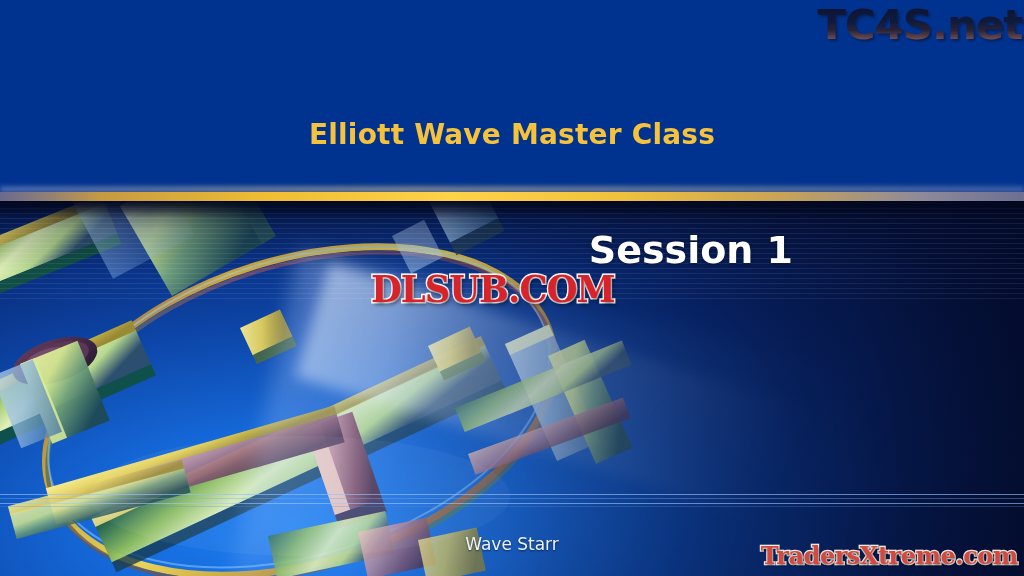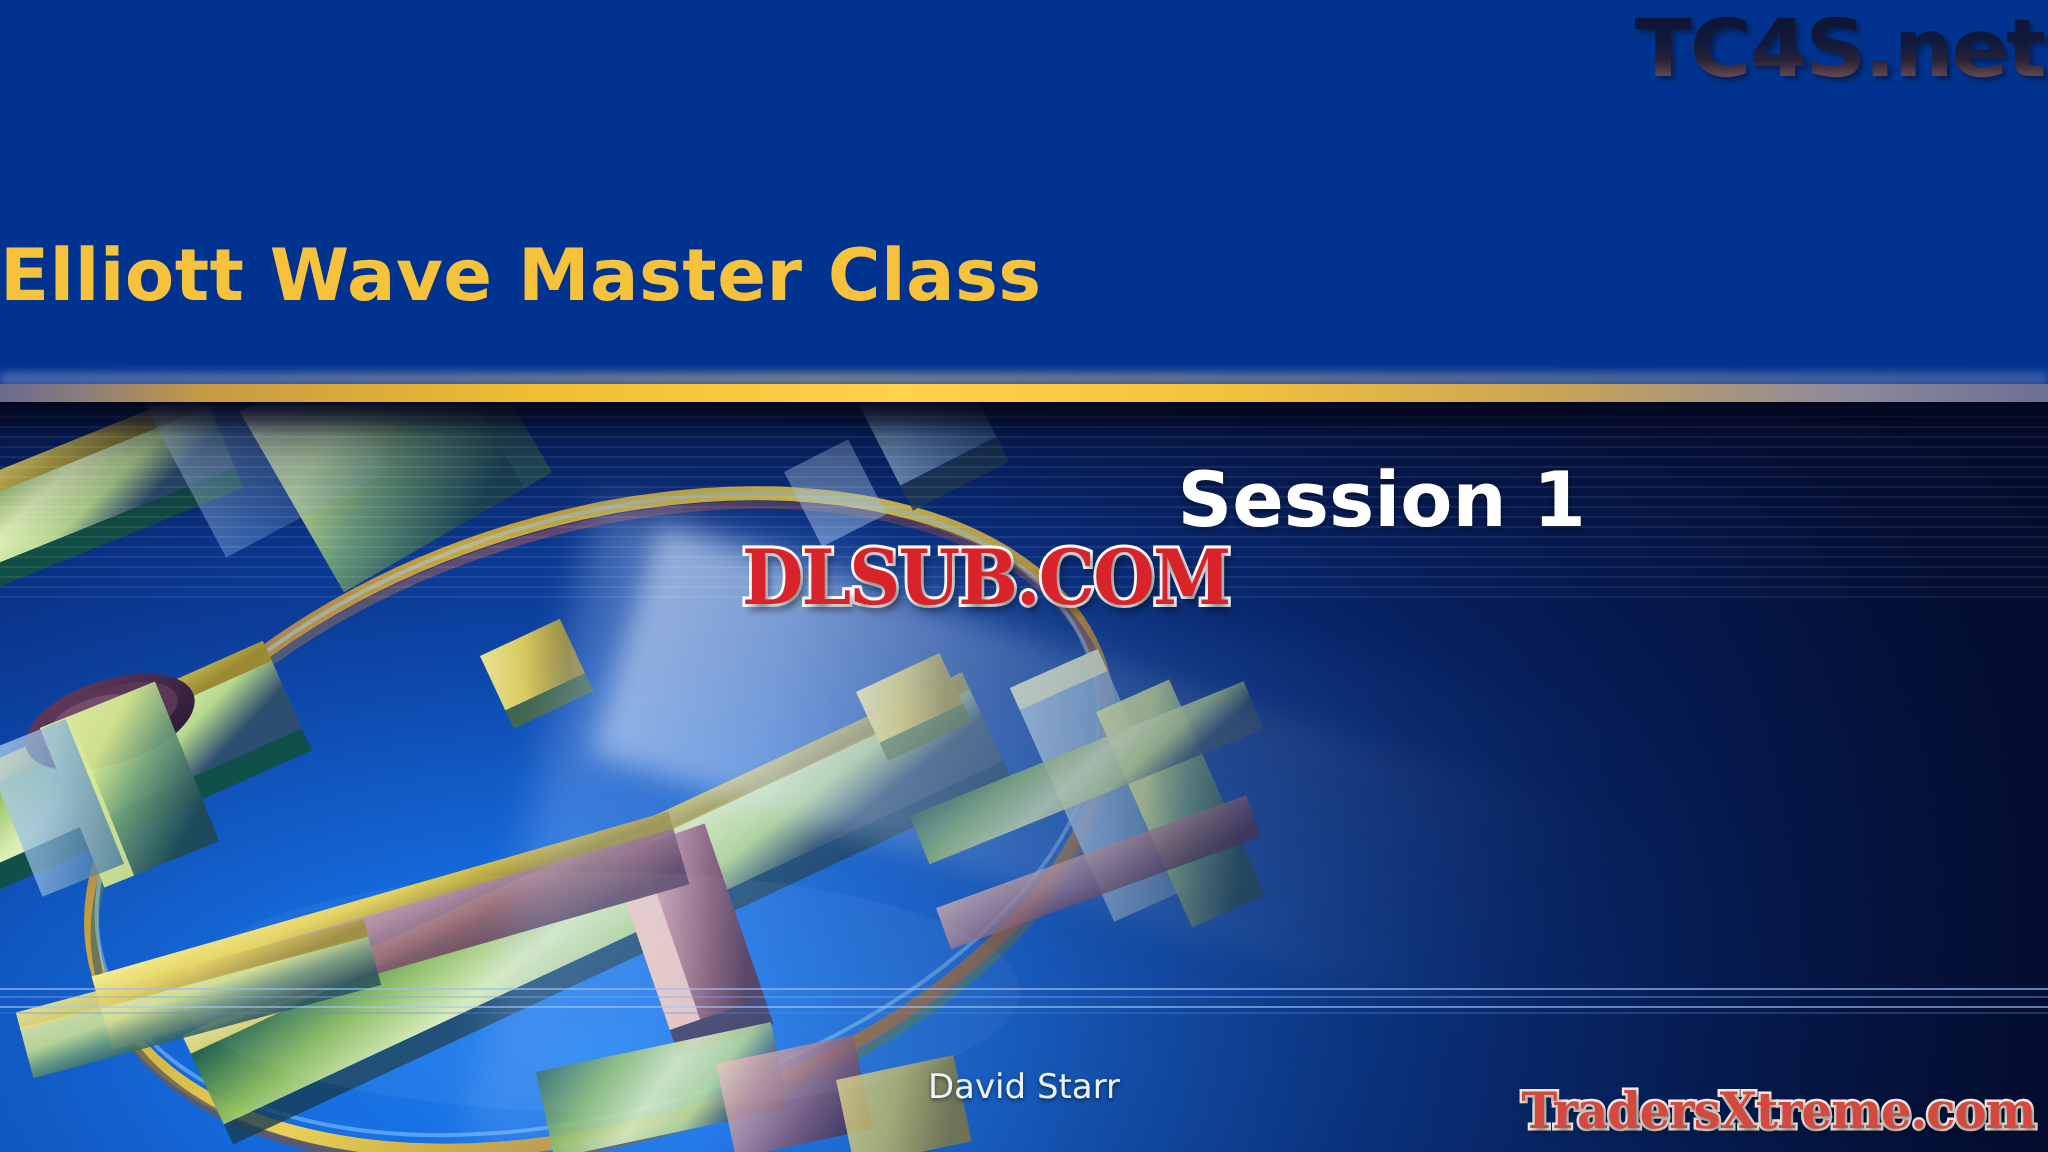--- a/index.html
+++ b/index.html
@@ -119,21 +119,22 @@
     width: 700px; height: 380px;
     overflow: hidden;
     pointer-events: none;
   }
   .art svg { display: block; }
 
   
   .slide-title {
     position: absolute;
     left: 0; top: 118px; width: 1024px;
-    font-size: 36px;
+    text-align: center;
+    font-size: 28px;
     font-weight: bold;
     color: #f6c23c;
     letter-spacing: 0.2px;
     font-family: "DejaVu Sans", sans-serif;
   }
 
   .session-label {
     position: absolute;
     left: 0; top: 228px;
     width: 793px;
@@ -404,21 +405,21 @@
     <i></i>
     <i></i>
     <i></i>
     <i></i>
   </div>
 
   <div class="slide-title">Elliott Wave Master Class</div>
 
   <div class="session-label">Session 1</div>
 
-  <div class="presenter">David Starr</div>
+  <div class="presenter">Wave Starr</div>
 
   <div class="wm-tc4s-shadow">TC4S.net</div>
   <div class="wm-tc4s">TC4S.net</div>
 
   <div class="wm-dlsub">DLSUB.COM</div>
 
   <div class="wm-traders">TradersXtreme.com</div>
 
 </div>
 

